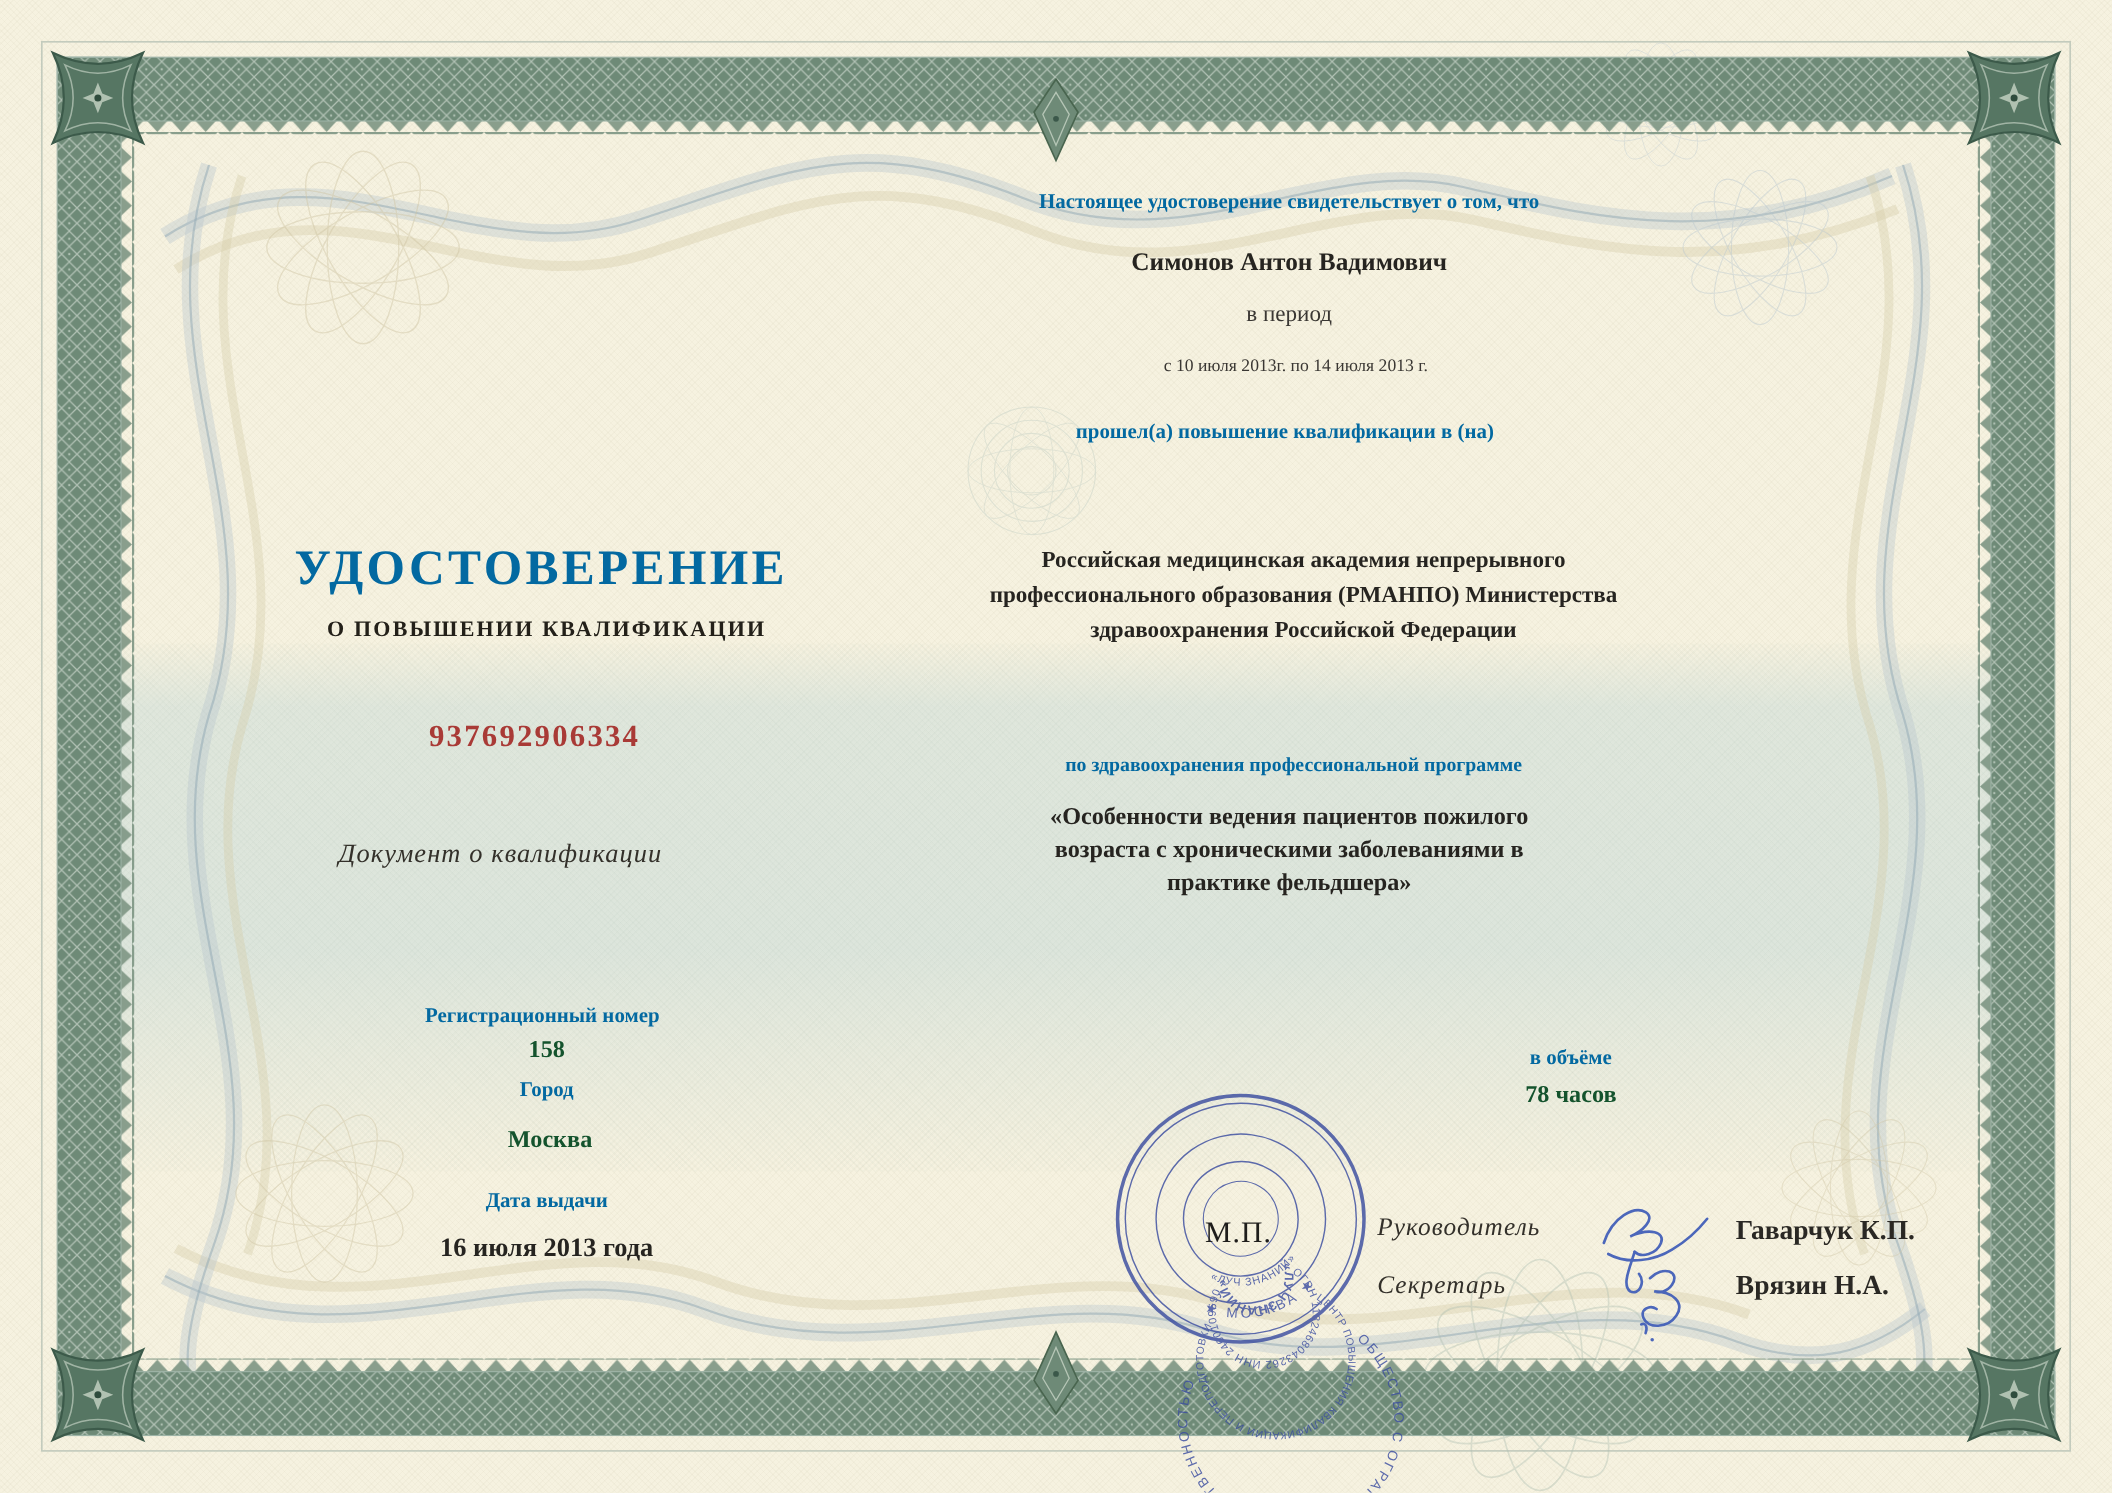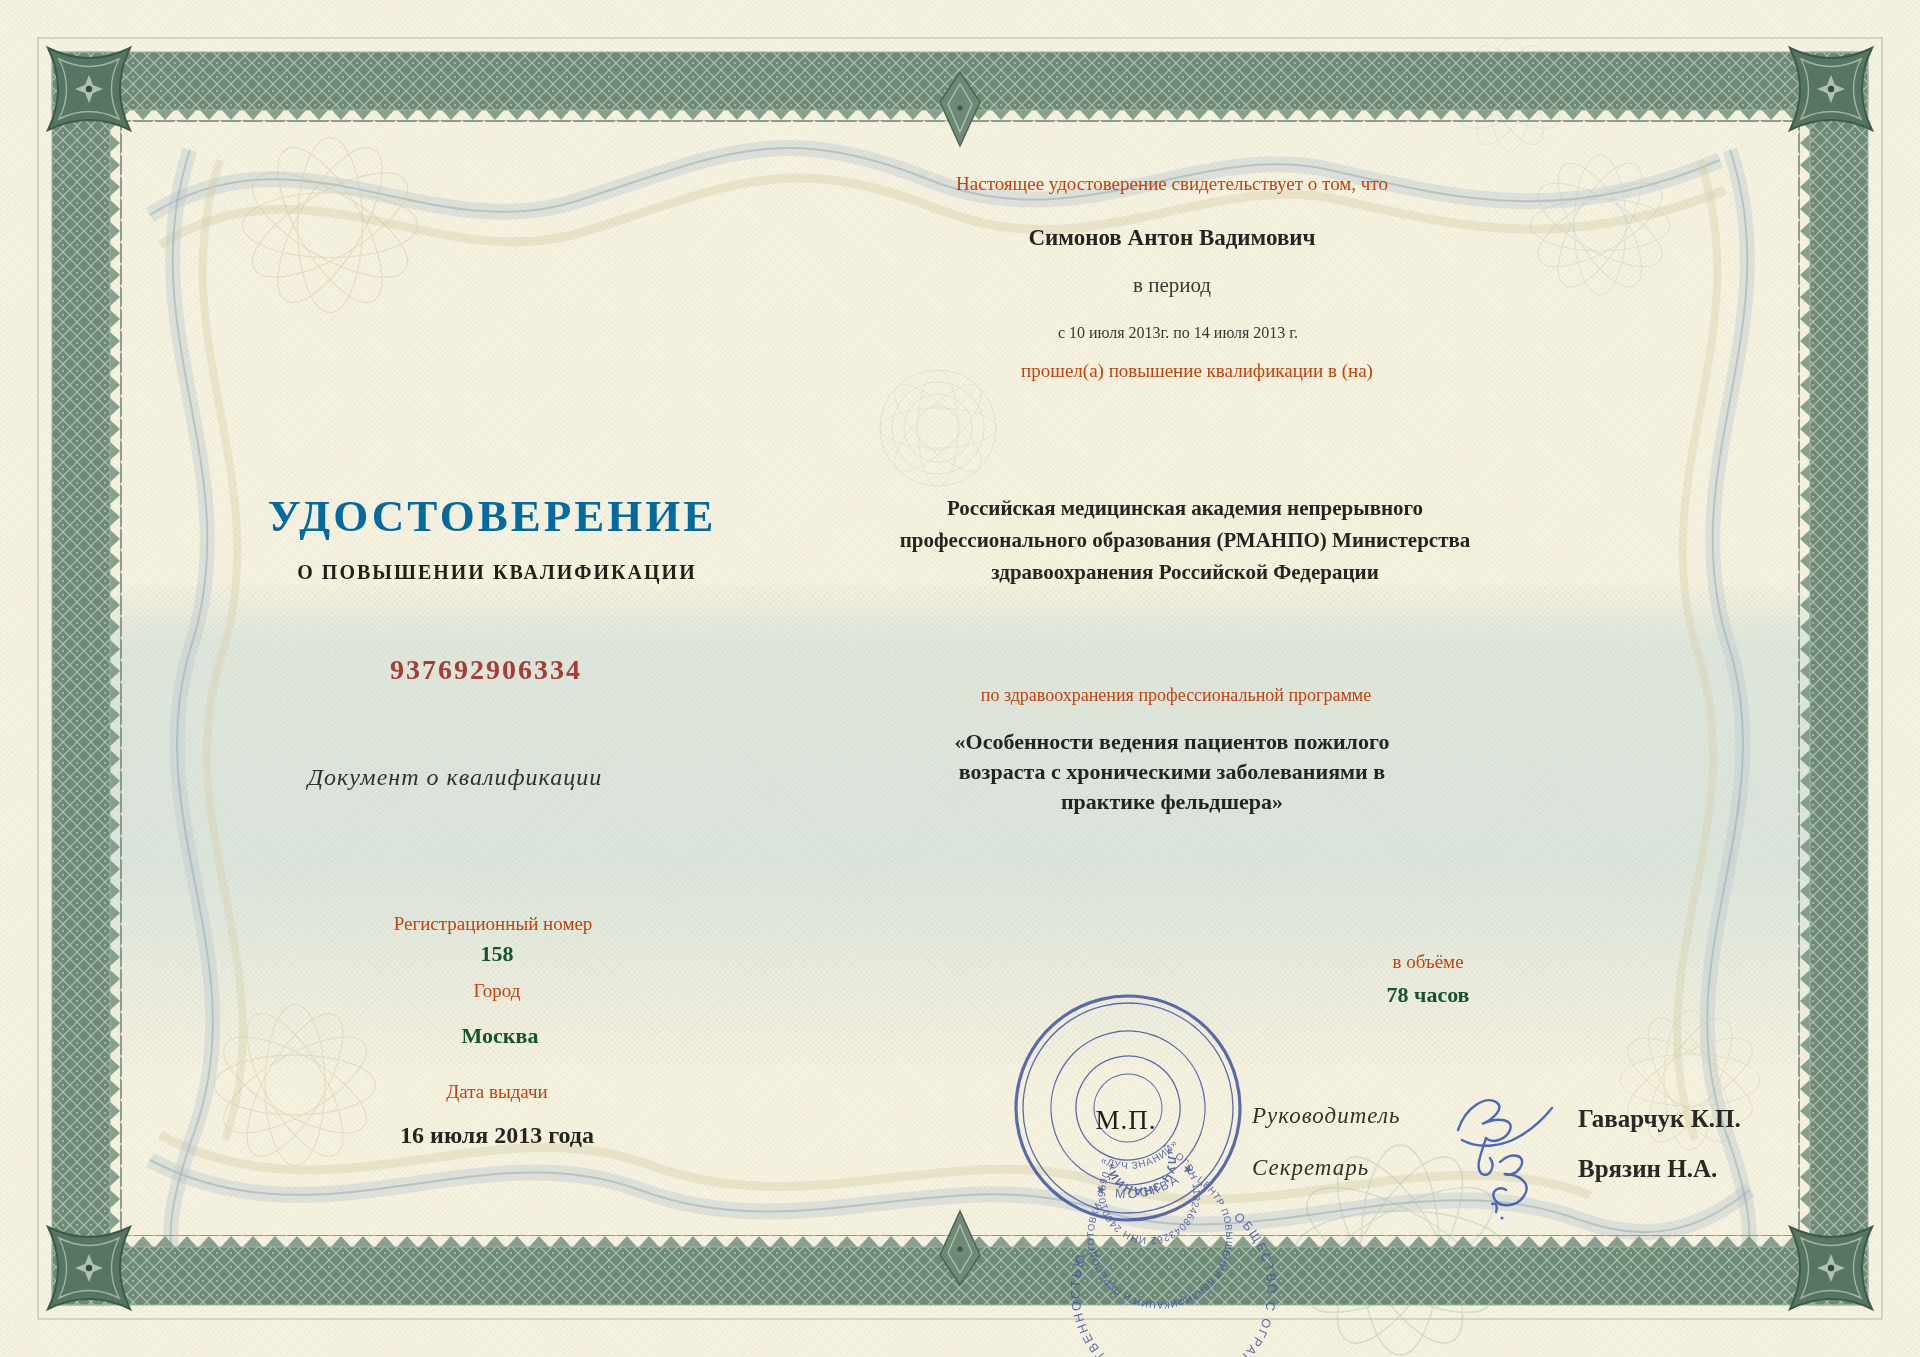--- a/index.html
+++ b/index.html
@@ -20,21 +20,21 @@
       linear-gradient(180deg, rgba(219,229,221,0) 0%, rgba(216,227,219,.75) 12%, rgba(214,226,219,.8) 58%, rgba(219,229,221,0) 100%);
   }
   svg.layer{position:absolute;left:0;top:0;z-index:1;}
   svg.stamp-layer{position:absolute;left:0;top:0;z-index:3;pointer-events:none;}
   .txt{position:absolute;z-index:2;transform:translateX(-50%);text-align:center;white-space:pre-line;line-height:1.25;}
   .txt-l{position:absolute;z-index:2;white-space:pre-line;}
   .doc-title{font-size:45px;font-weight:bold;letter-spacing:3px;color:#0369a1;}
   .doc-sub{font-size:20px;font-weight:bold;letter-spacing:2px;color:#232019;}
   .blank-num{font-size:28px;font-weight:bold;letter-spacing:2px;}
   .doc-kind{font-size:24px;font-style:italic;letter-spacing:1px;color:#33302a;}
-  .lbl{font-size:19px;font-weight:normal;color:#c2410c;}
+  .lbl{font-size:19px;font-weight:bold;color:#0369a1;}
   .val{font-size:22px;font-weight:bold;color:#14532d;}
   .val-lg{font-size:24px;font-weight:bold;color:#262420;}
   .plain{font-size:16px;color:#3a3733;}
   .name{font-size:23px;font-weight:bold;color:#262420;}
   .org{font-size:21px;font-weight:bold;color:#262420;line-height:32px;}
   .prog{font-size:22px;font-weight:bold;color:#262420;line-height:30px;}
   .sig-lbl{font-size:23px;font-style:italic;color:#33302a;letter-spacing:1px;}
   .sig-name{font-size:25px;font-weight:bold;color:#2a2824;}
   .mp{font-size:27px;color:#1e1d1b;z-index:4;letter-spacing:1px;}
 </style>
@@ -162,21 +162,21 @@
 <div class="txt val" style="left:497px;top:940px;">158</div>
 <div class="txt lbl" style="left:497px;top:979px;">Город</div>
 <div class="txt val" style="left:500px;top:1022px;">Москва</div>
 <div class="txt lbl" style="left:497px;top:1080px;">Дата выдачи</div>
 <div class="txt val-lg" style="left:497px;top:1120px;">16 июля 2013 года</div>
 
 <div class="txt lbl" style="left:1172px;top:172px;">Настоящее удостоверение свидетельствует о том, что</div>
 <div class="txt name" style="left:1172px;top:224px;">Симонов Антон Вадимович</div>
 <div class="txt plain" style="left:1172px;top:272px;font-size:21px;">в период</div>
 <div class="txt plain" style="left:1178px;top:323px;">с 10 июля 2013г. по 14 июля 2013 г.</div>
-<div class="txt lbl" style="left:1168px;top:359px;margin-left:29px;">прошел(а) повышение квалификации в (на)</div>
+<div class="txt lbl" style="left:1168px;top:381px;">прошел(а) повышение квалификации в (на)</div>
 <div class="txt org" style="left:1185px;top:492px;">Российская медицинская академия непрерывного
 профессионального образования (РМАНПО) Министерства
 здравоохранения Российской Федерации</div>
 <div class="txt lbl" style="left:1176px;top:684px;font-size:18px;">по здравоохранения профессиональной программе</div>
 <div class="txt prog" style="left:1172px;top:727px;">«Особенности ведения пациентов пожилого
 возраста с хроническими заболеваниями в
 практике фельдшера»</div>
 <div class="txt lbl" style="left:1428px;top:950px;">в объёме</div>
 <div class="txt val" style="left:1428px;top:981px;">78 часов</div>
 

